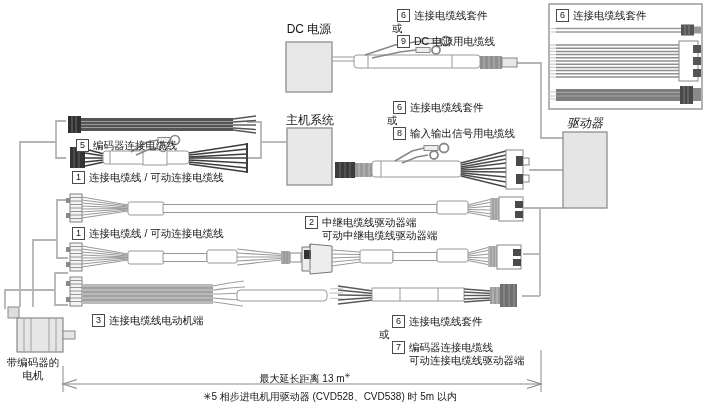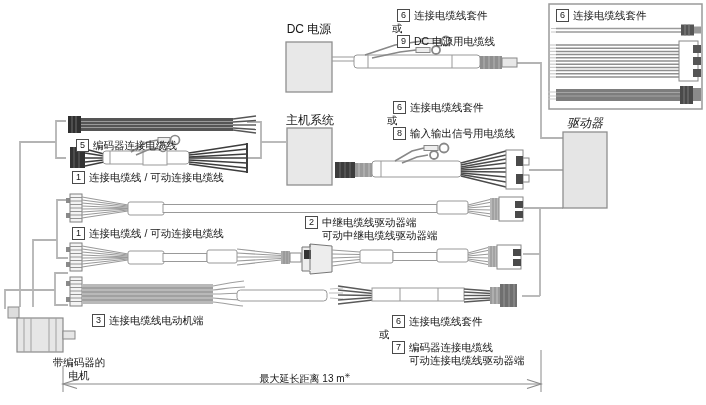--- a/index.html
+++ b/index.html
@@ -382,23 +382,24 @@
   <div class="lbl" style="left:221px;top:314px;">
   </div>
 
   <div class="lbl" style="left:379px;top:315px;">
     <span class="row pad13"><span class="numbox">6</span><span>连接电缆线套件</span></span>
     <span class="row">或</span>
     <span class="row pad13"><span class="numbox">7</span><span>编码器连接电缆线</span></span>
     <span class="row ind30">可动连接电缆线驱动器端</span>
   </div>
 
-  <div class="lbl ctr" style="left:0;top:356px;width:66px;padding-left:46px;">
+  <div class="lbl ctr" style="left:0;top:356px;width:66px;">
     <span class="row">带编码器的</span>
     <span class="row">电机</span>
   </div>
 
   <div class="lbl ctr small" style="left:160px;top:369px;width:290px;">
     <span>最大延长距离 13 m</span><sup class="mark">✳</sup>
   </div>
 
+  <div class="lbl ctr small" style="left:20px;top:390px;width:620px;">✳5 相步进电机用驱动器 (CVD528、CVD538) 时 5m 以内</div>
 
 </div>
 
 </body></html>

